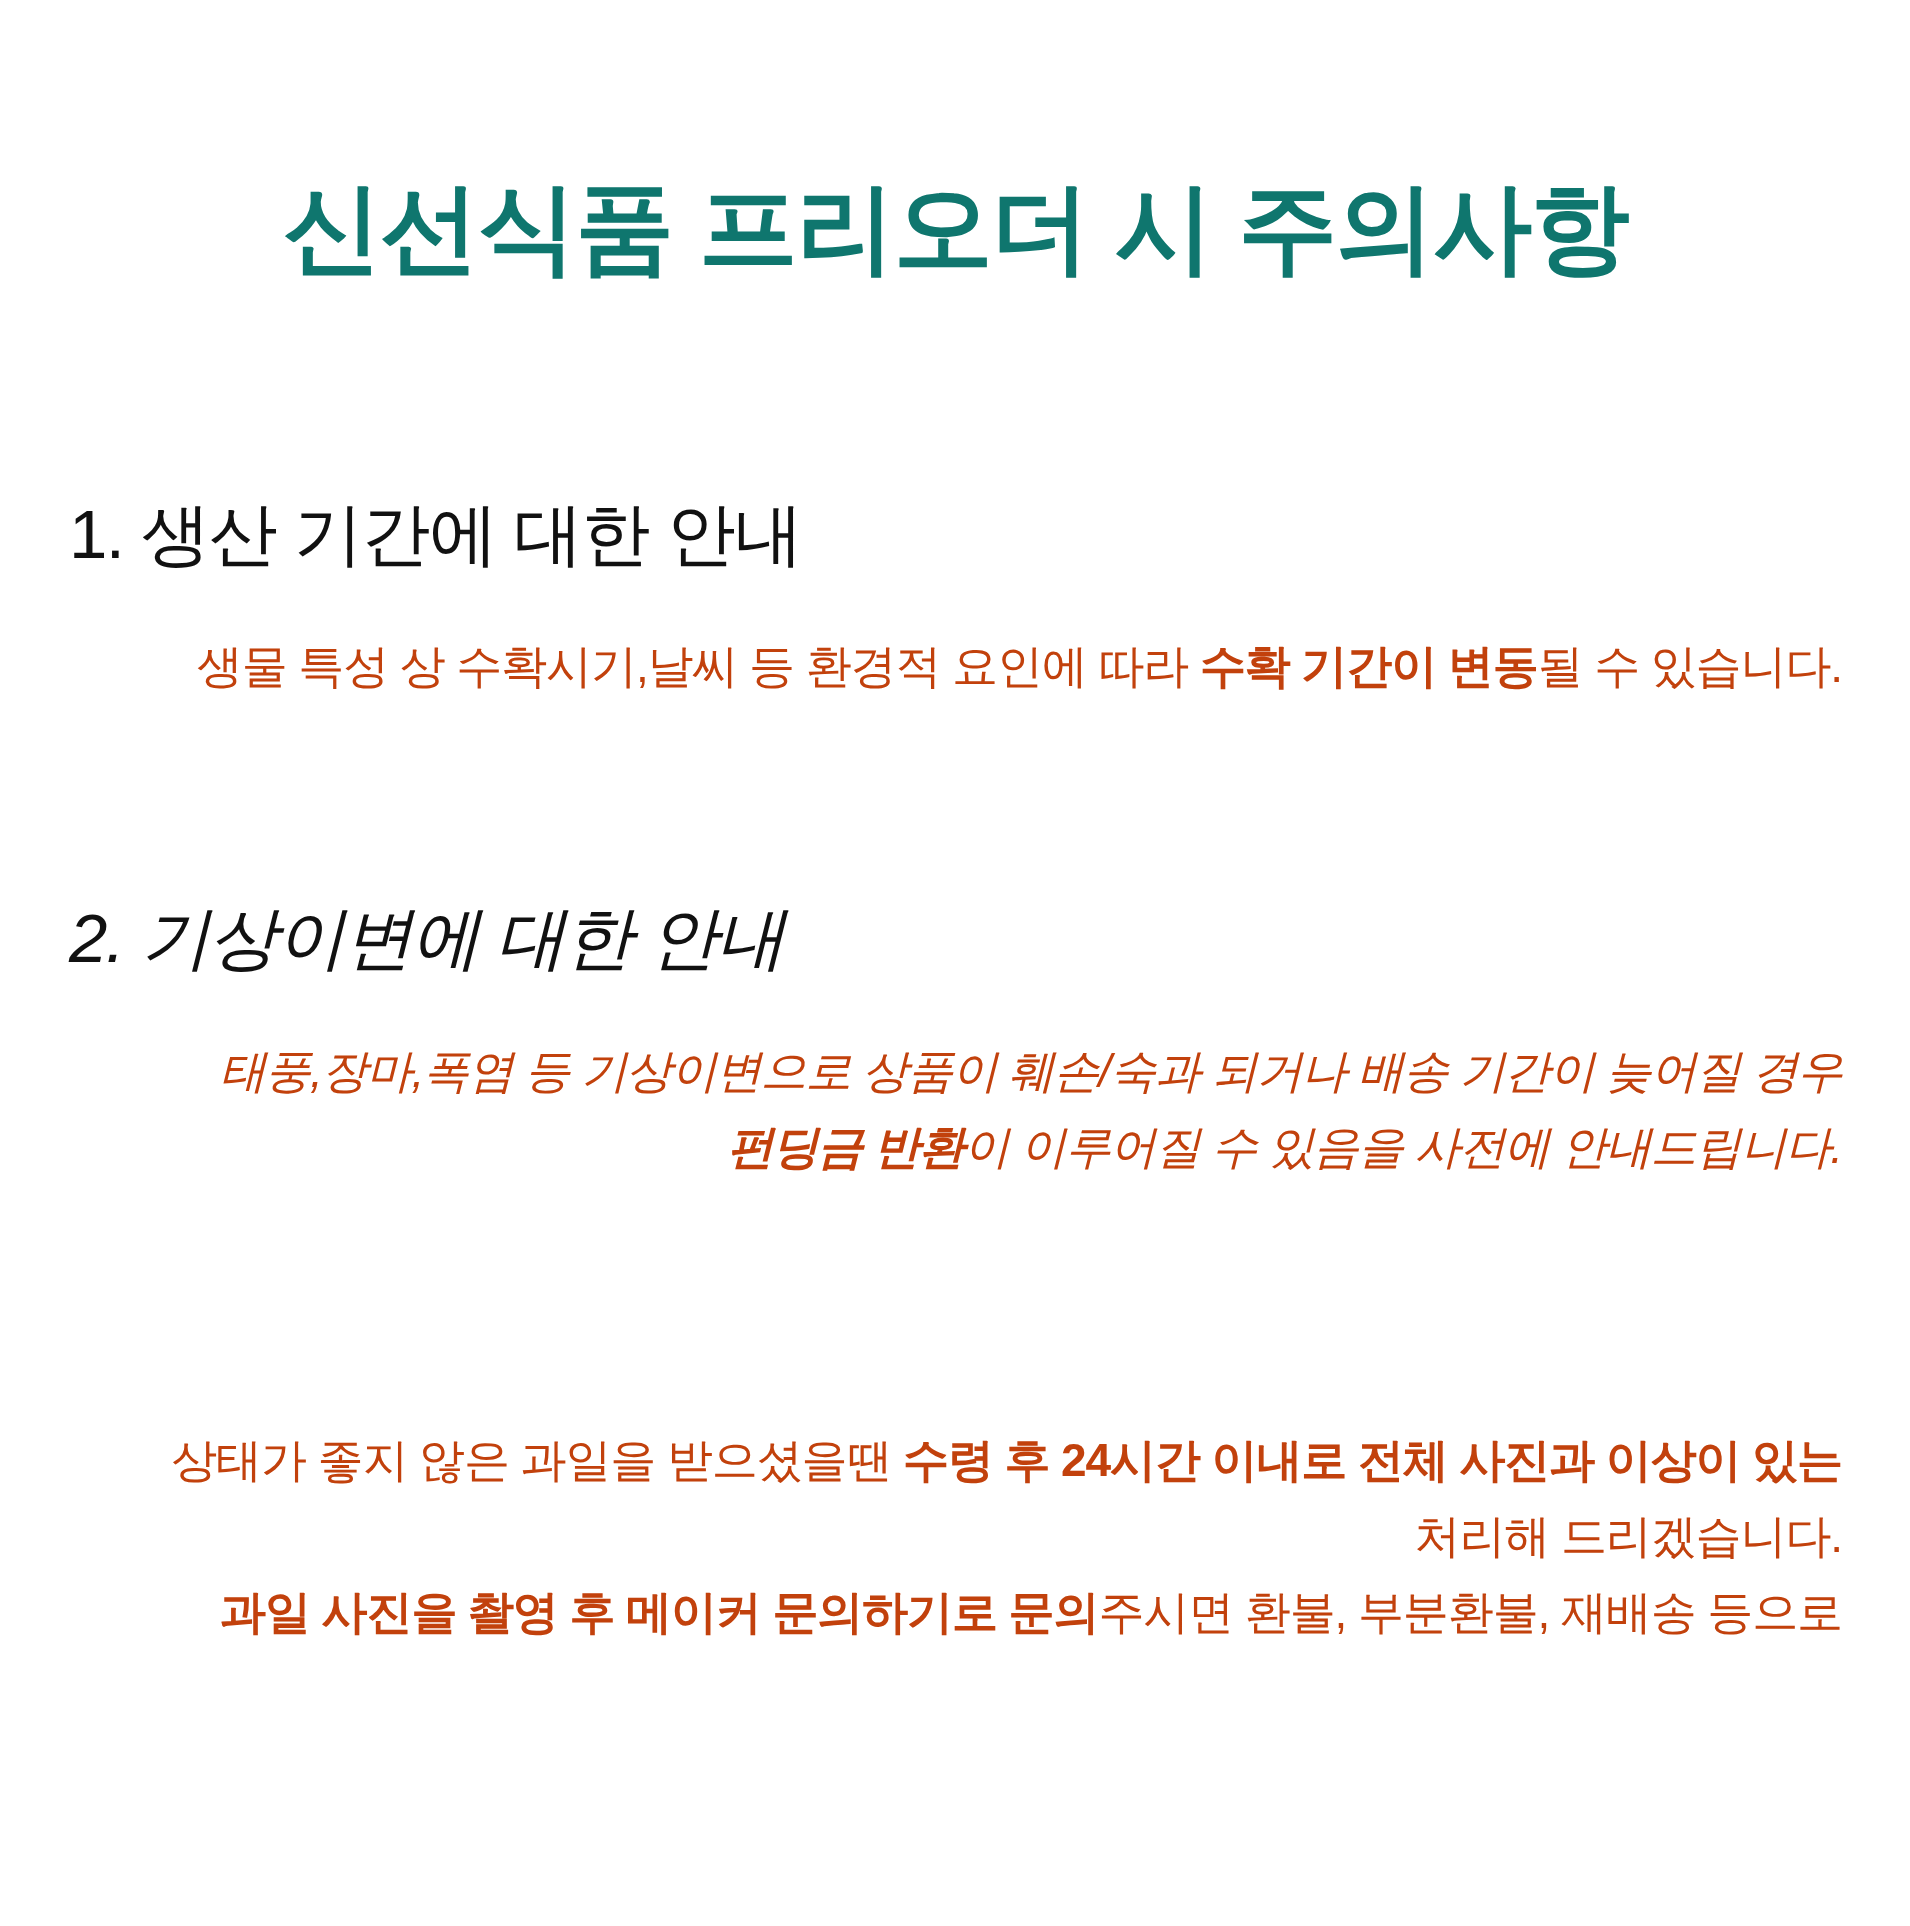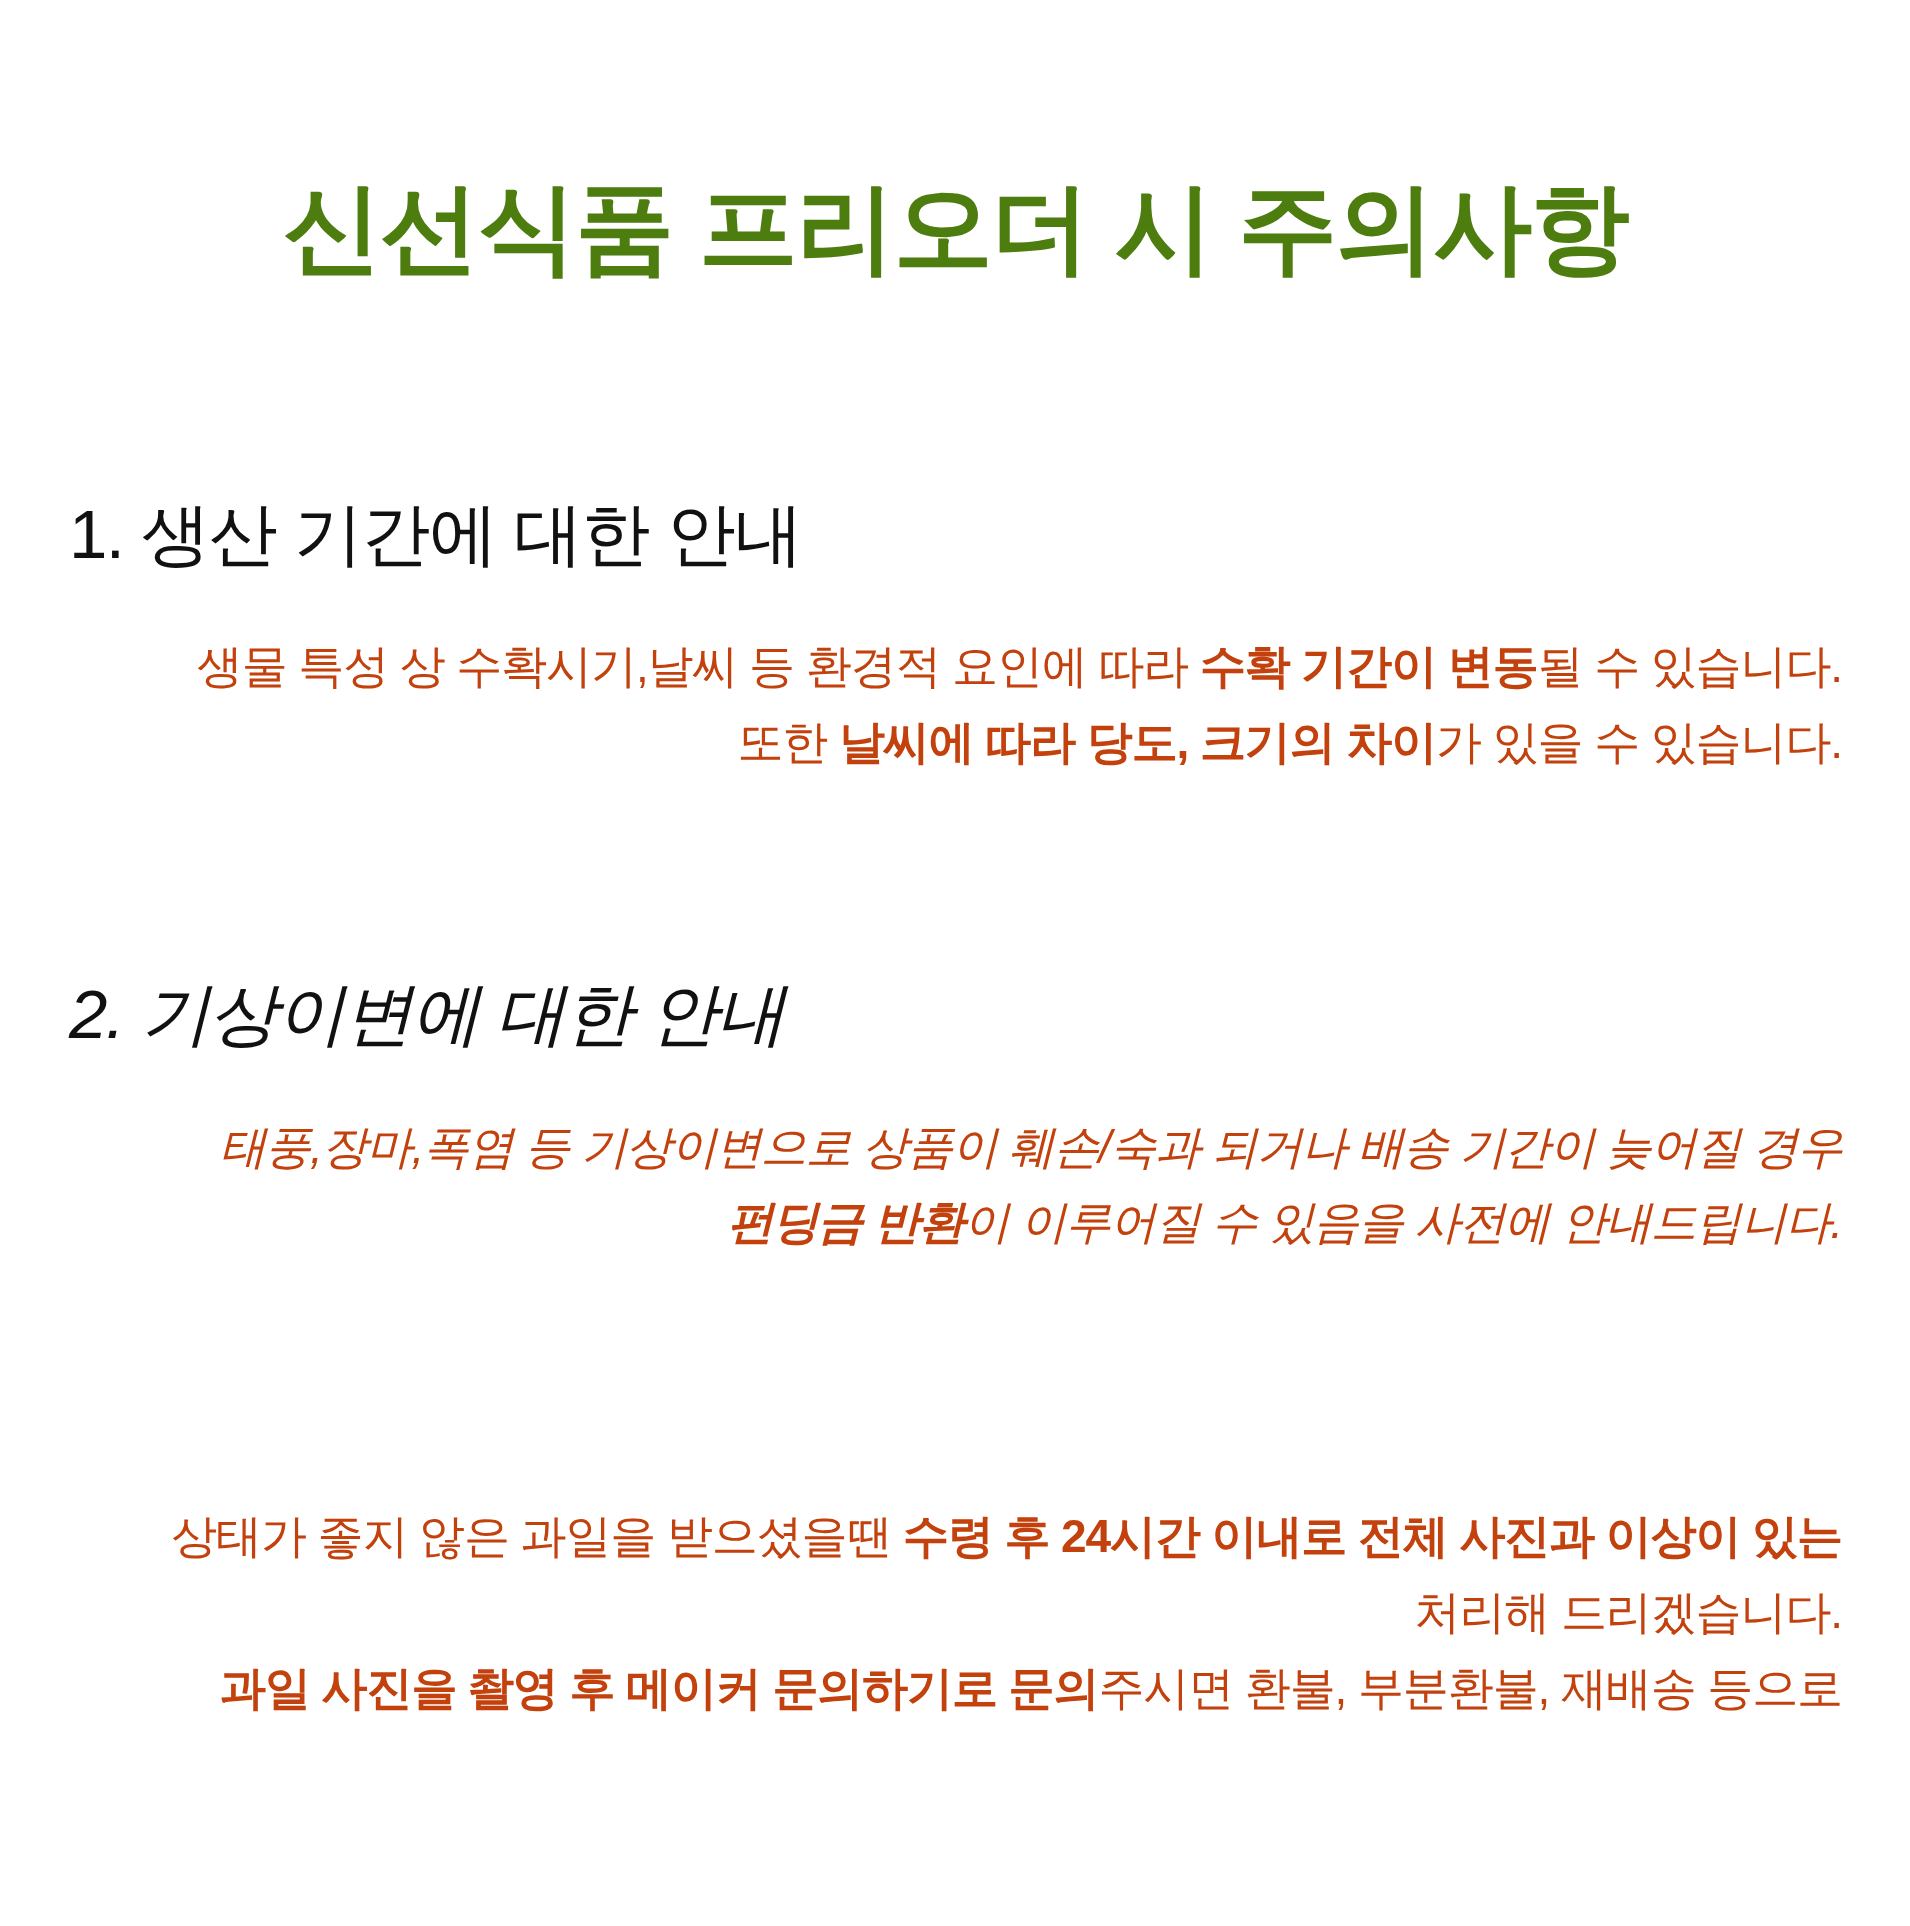--- a/index.html
+++ b/index.html
@@ -23,21 +23,21 @@
     overflow: hidden;
   }
   .doc-title {
     text-align: center;
     font-size: 99px;
     font-weight: 700;
     letter-spacing: -1.5px;
     line-height: 1.25;
     margin: 0;
     padding-top: 166px;
-    color: #4d7c0f;
+    color: #0f766e;
   }
   .section {
     margin: 0;
   }
   .section-1 { padding-top: 204px; }
   .section-2 { padding-top: 193px; font-style: italic; }
   .section-3 { padding-top: 193px; }
 
   .section-heading {
     font-size: 69px;
@@ -69,21 +69,20 @@
 <body>
 
 <div class="page">
 
   <h1 class="doc-title">신선식품 프리오더 시 주의사항</h1>
 
   <div class="section section-1">
     <h2 class="section-heading">1. 생산 기간에 대한 안내</h2>
     <p class="section-body">
         <span class="line"><span>생물 특성 상 수확시기,날씨 등 환경적 요인에 따라 </span><b>수확 기간이 변동</b><span>될 수 있습니다.</span></span>
-        <span class="line"><span>또한 </span><b>날씨에 따라 당도, 크기의 차이</b><span>가 있을 수 있습니다.</span></span>
       </p>
   </div>
 
   <div class="section section-2">
     <h2 class="section-heading">2. 기상이변에 대한 안내</h2>
     <p class="section-body">
         <span class="line"><span>태풍,장마,폭염 등 기상이변으로 상품이 훼손/숙과 되거나 배송 기간이 늦어질 경우</span></span>
         <span class="line"><b>펀딩금 반환</b><span>이 이루어질 수 있음을 사전에 안내드립니다.</span></span>
       </p>
   </div>

